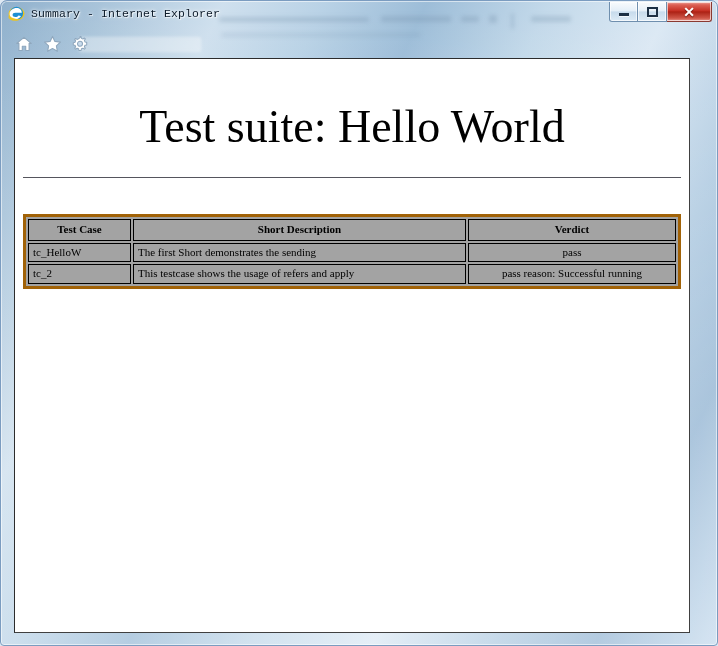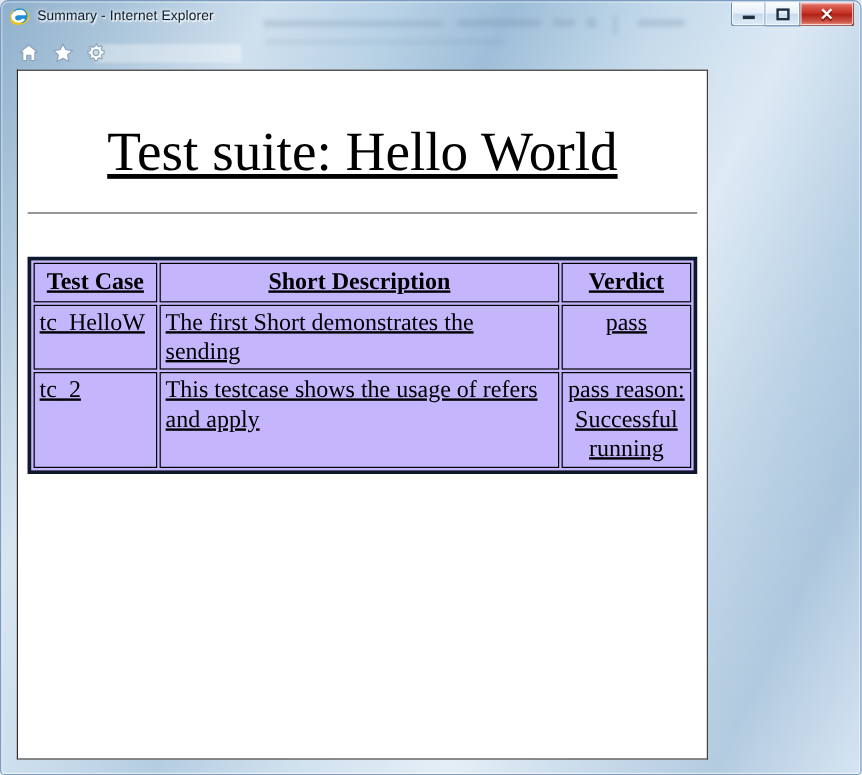--- a/index.html
+++ b/index.html
@@ -49,21 +49,21 @@
     gap: 6px;
     white-space: nowrap;
   }
   #ie-logo {
     width: 17px; height: 17px;
     position: relative;
     flex: none;
   }
   #ie-logo svg { display: block; }
   #window-title {
-    font-family: Liberation Sans, sans-serif;
+    font-family: Liberation Mono, monospace;
     font-size: 11.5px;
     color: #0c1b2a;
     text-shadow:
        0 0 3px rgba(255,255,255,0.95),
        0 0 6px rgba(255,255,255,0.8),
        1px 1px 0 rgba(255,255,255,0.6);
     letter-spacing: 0.1px;
   }
 
   
@@ -177,28 +177,27 @@
     border: 1px solid rgba(255,255,255,0.35);
     border-radius: 2px;
     filter: blur(1.4px);
     opacity: 0.75;
   }
 
   
   #page {
     position: absolute;
     left: 13px; top: 57px;
-    width: 576px; height: 575px;
+    width: 676px; height: 575px;
     box-sizing: border-box;
     background: #ffffff;
     border: 1px solid #404040;
     border-top-color: #2c2c2c;
     border-left-color: #2c2c2c;
     overflow: hidden;
-    text-decoration: underline;
   }
   #page-inner {
     position: relative;
     width: 100%;
     height: 100%;
     padding: 0 8px;
     box-sizing: border-box;
   }
 
   
@@ -220,24 +219,24 @@
     border-top: 1px solid #55555d;
     background: none;
   }
 
   
   #results-table {
     margin: 36px 0 0 0;
     width: 100%;
     border-collapse: separate;
     border-spacing: 2px;
-    border: 3px solid #0f172a;
-    background: #c4b5fd;
+    border: 3px solid #a16207;
+    background: #a3a3a3;
     font-family: "Liberation Serif", serif;
-    font-size: 20px;
+    font-size: 11px;
     color: #000000;
     table-layout: fixed;
   }
   #results-table th,
   #results-table td {
     border: 1px solid #000000;
     padding: 2px 4px;
     vertical-align: top;
     line-height: 1.22;
   }

